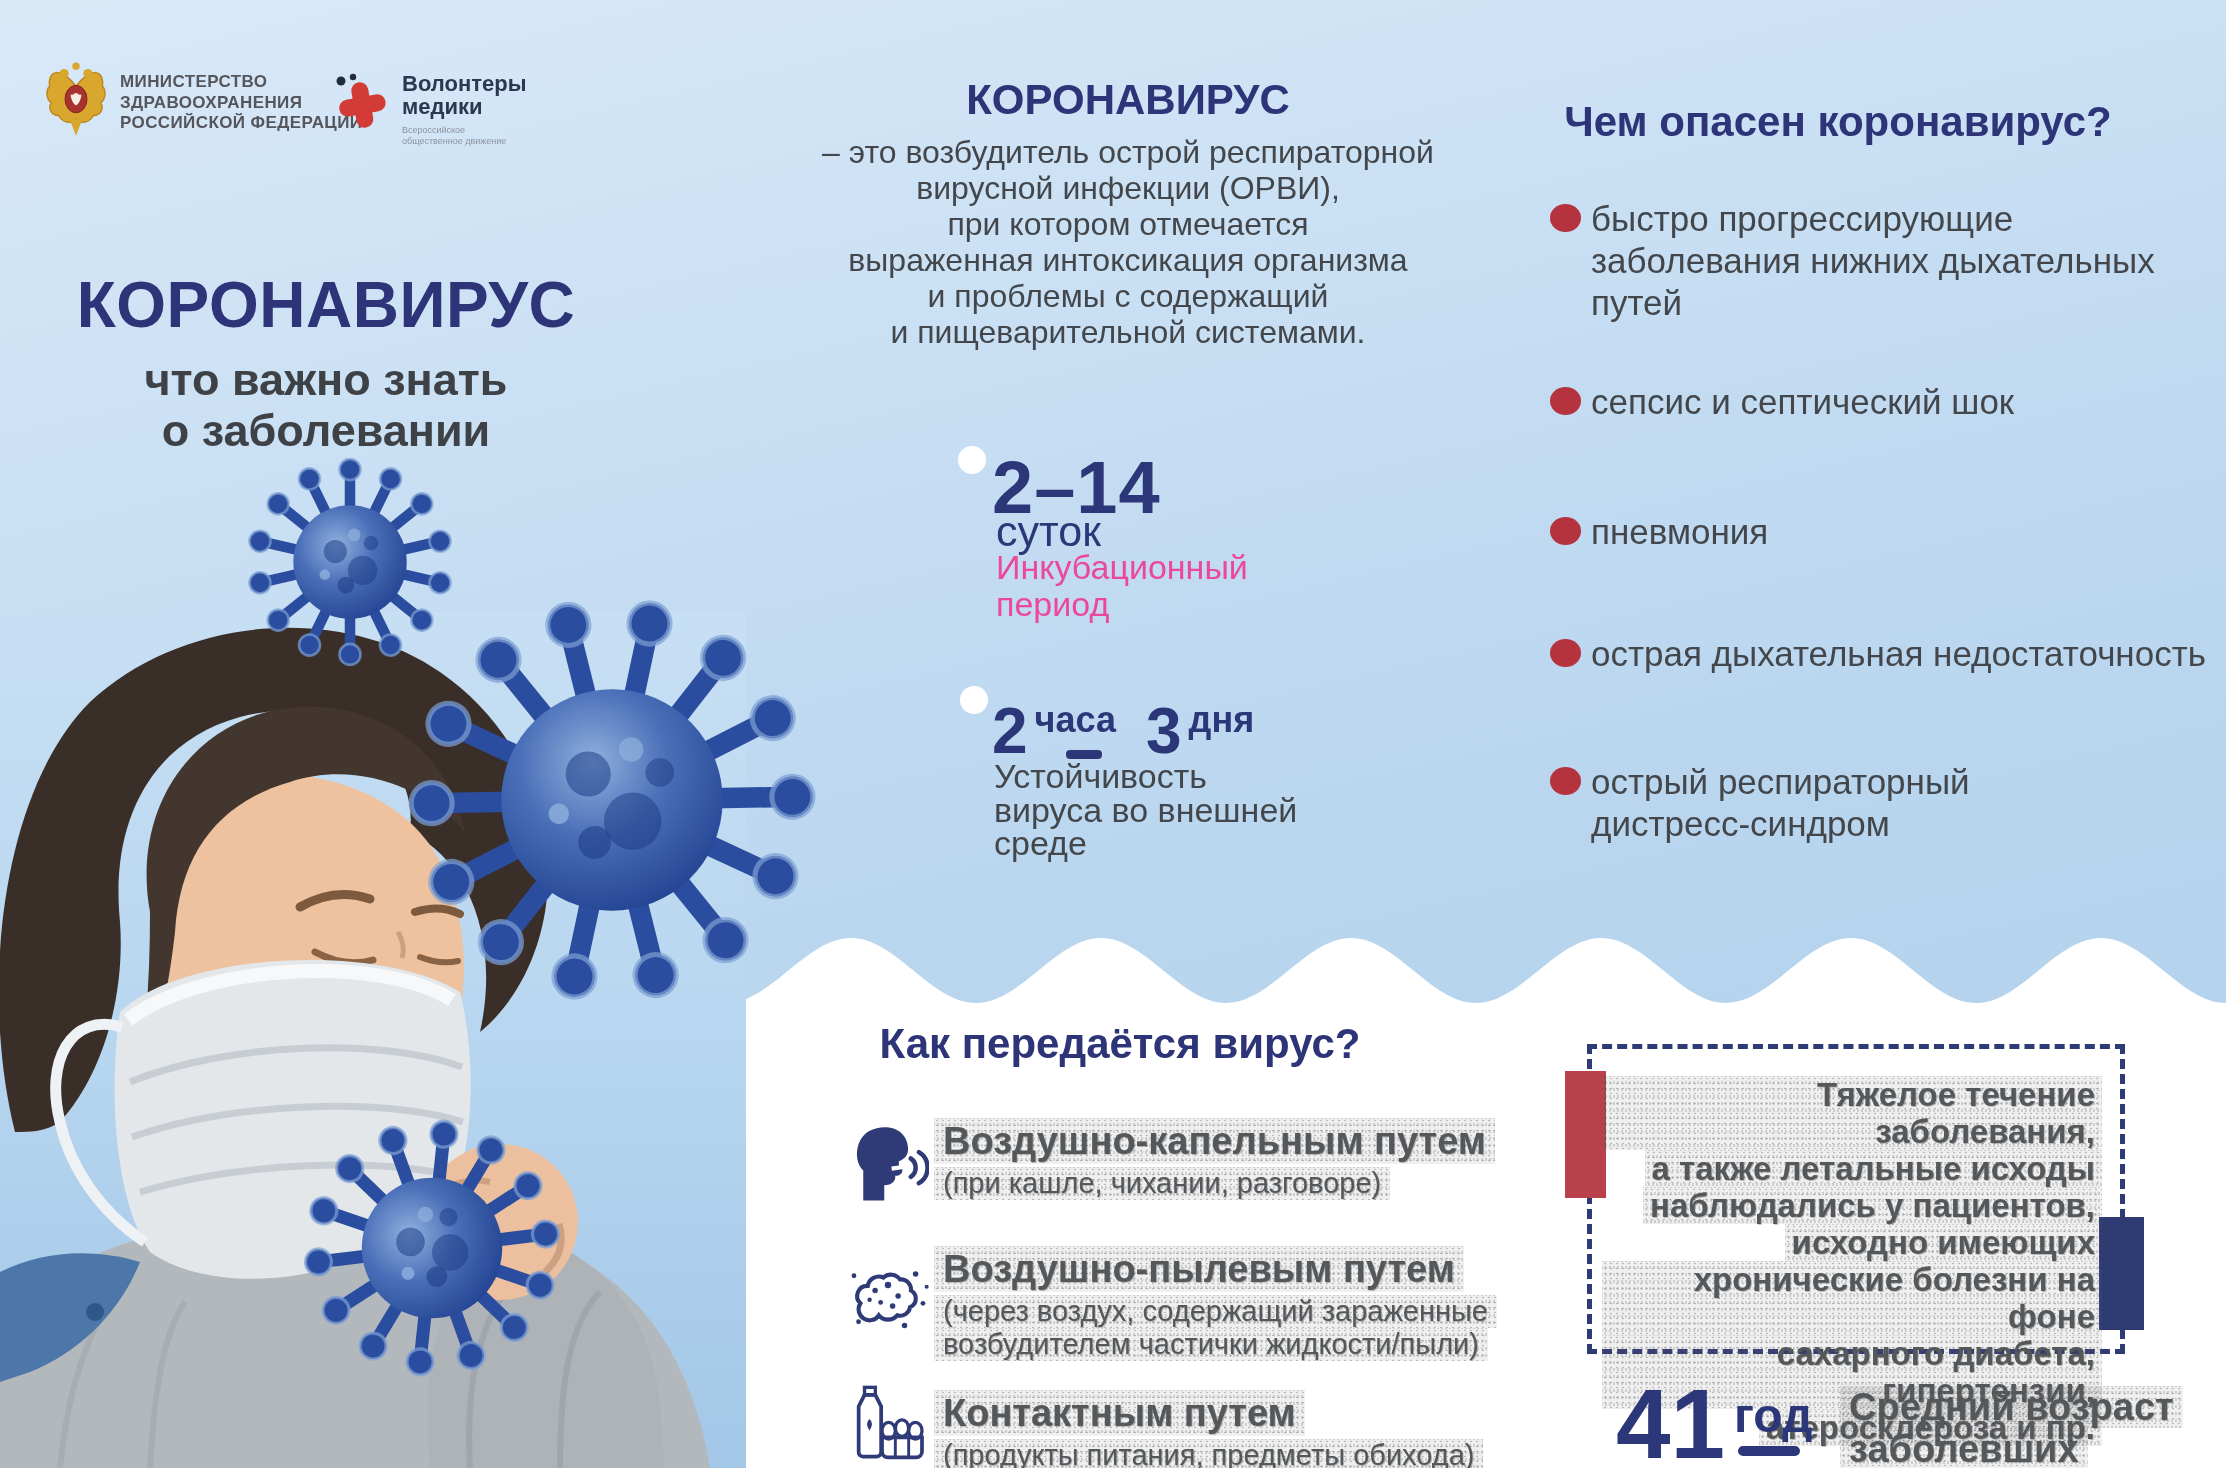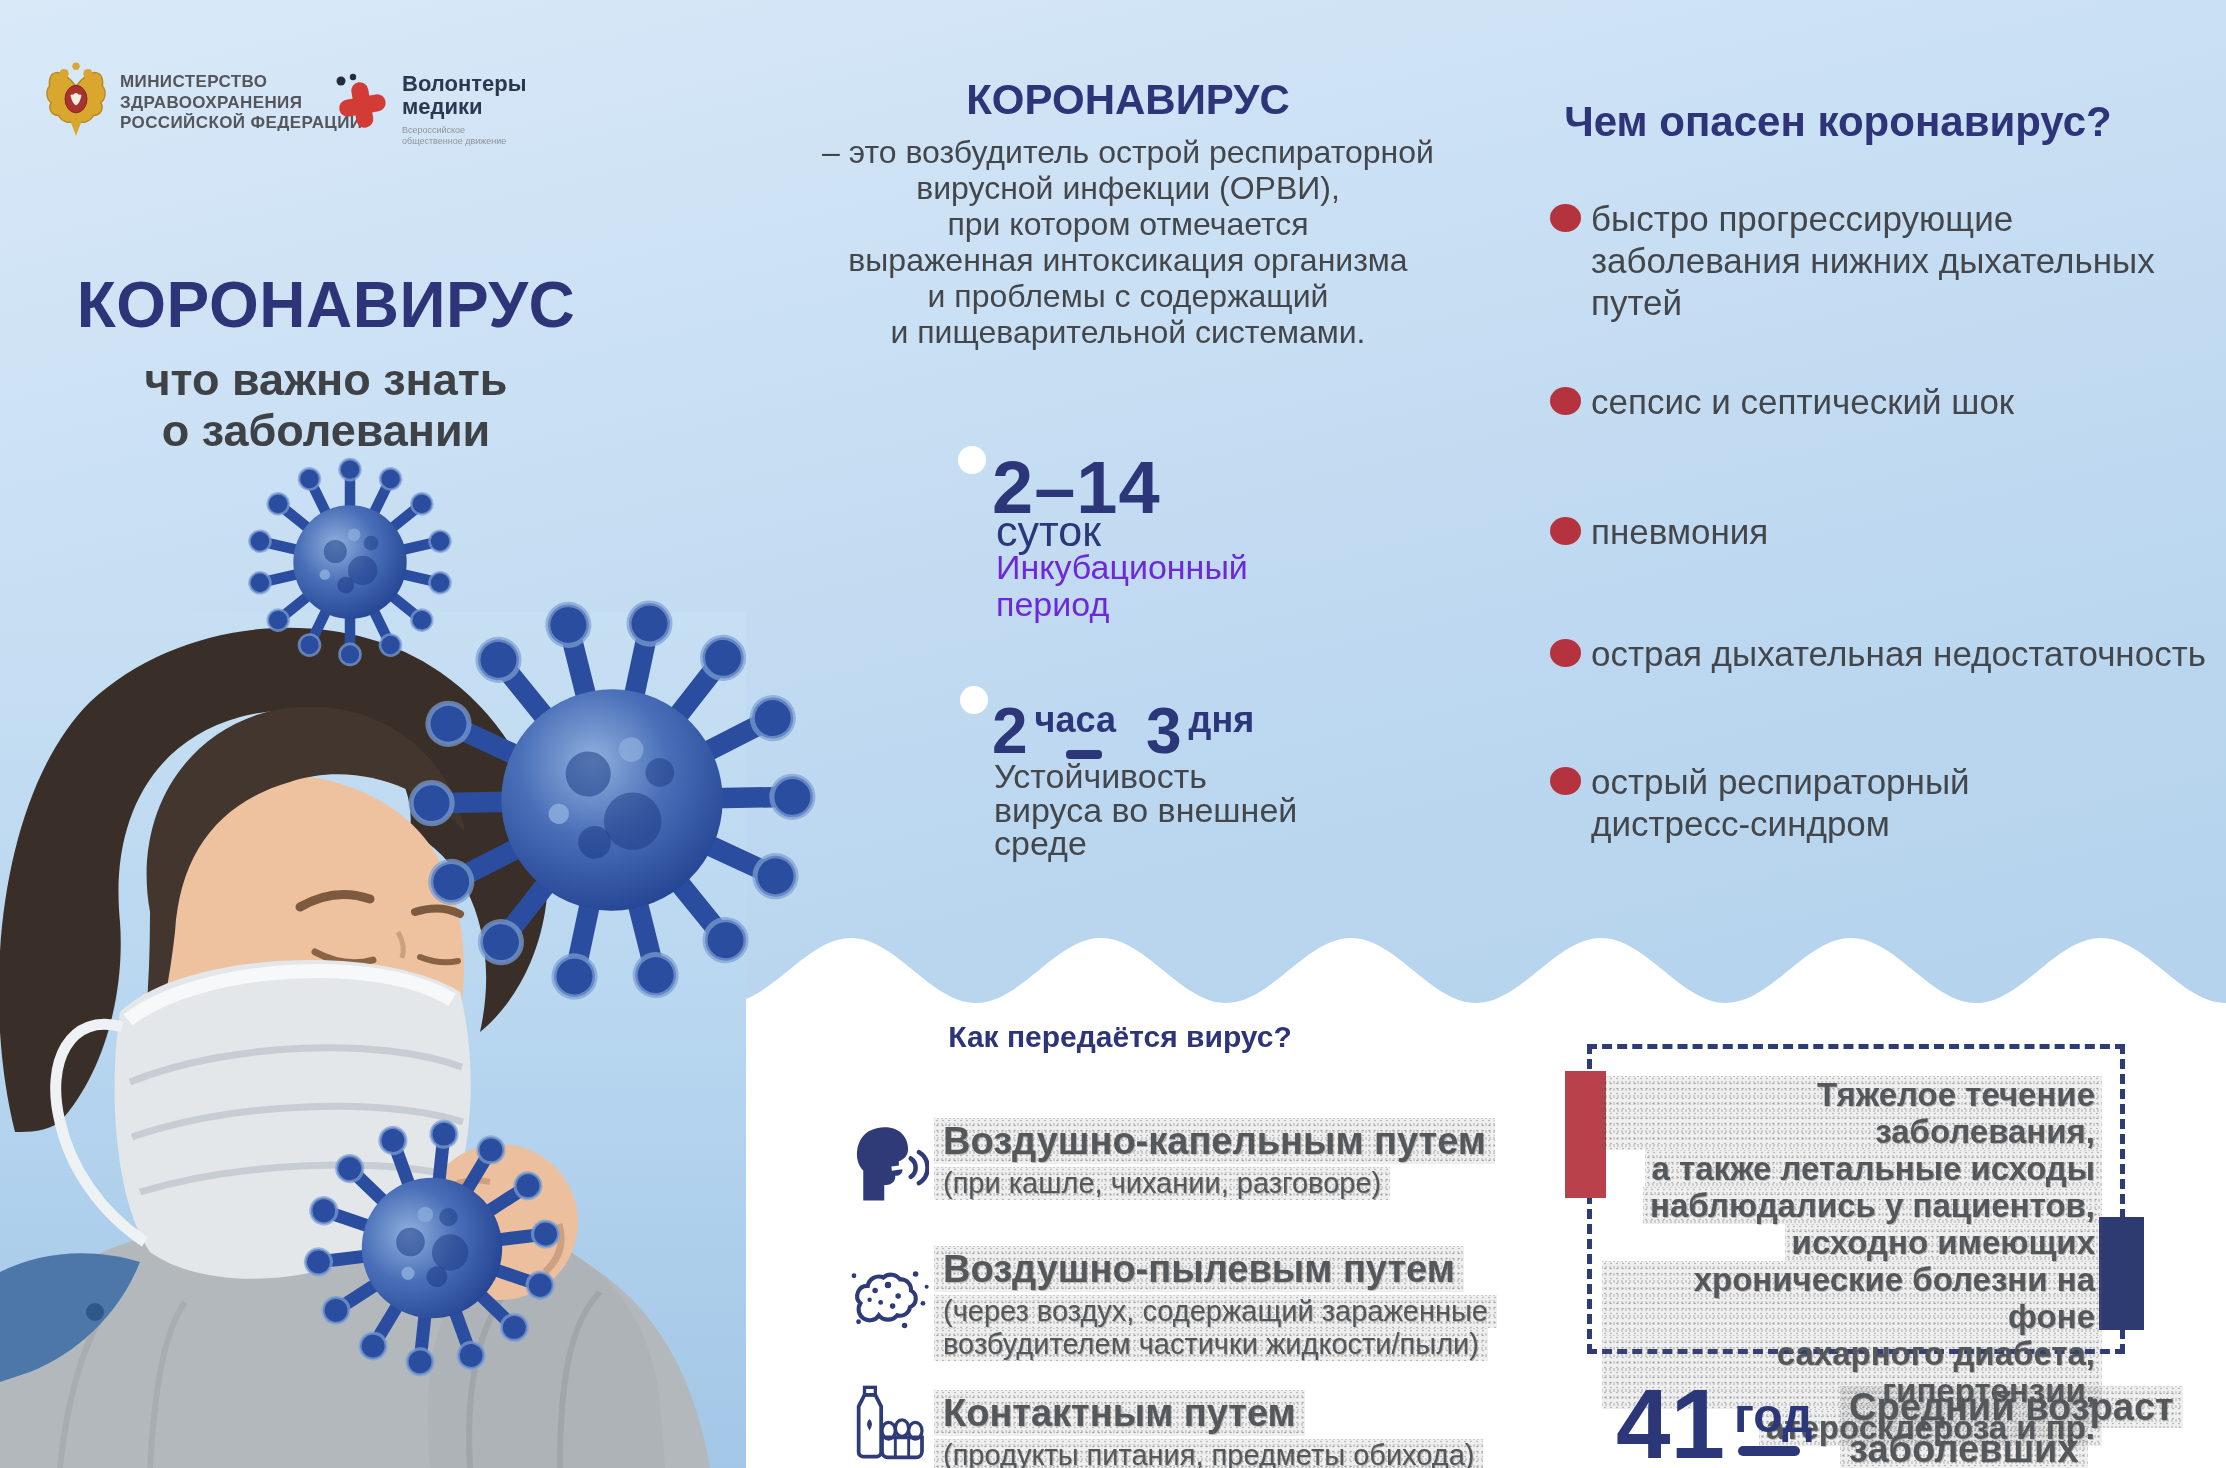--- a/index.html
+++ b/index.html
@@ -30,37 +30,37 @@
   
   .definition{left:812px;top:76px;width:632px;text-align:center;}
   .definition h2{margin:0 0 10px;font-size:42px;font-weight:bold;color:#2d3478;}
   .def-line{font-size:32px;color:#43474b;line-height:36px;}
 
   
   .bullet-circle{width:28px;height:28px;background:#fff;border-radius:50%;}
   .c1{left:958px;top:446px;} .c2{left:960px;top:686px;}
   .inc-value{left:992px;top:450px;font-size:74px;line-height:76px;font-weight:bold;color:#2c3779;letter-spacing:1px;}
   .inc-unit{left:996px;top:512px;font-size:43px;line-height:38px;font-weight:normal;color:#2c3779;}
-  .inc-label{left:996px;top:549px;font-size:34px;color:#6d28d9;line-height:37px;}
+  .inc-label{left:996px;top:549px;font-size:34px;color:#ec4899;line-height:37px;}
   .stab{left:992px;top:700px;display:flex;align-items:flex-start;}
   .stab .n{font-size:64px;line-height:62px;font-weight:bold;color:#2c3779;}
   .stab .u{font-size:36px;line-height:40px;font-weight:bold;color:#2c3779;margin-left:7px;}
   .stab .n2{margin-left:30px;}
   .stab-dash{left:1066px;top:750px;width:36px;height:9px;background:#2c3779;border-radius:4px;}
   .stab-label{left:994px;top:760px;font-size:34px;color:#43474b;line-height:33.5px;}
 
   
   .dangers-title{left:1556px;top:98px;width:564px;text-align:center;font-size:42px;font-weight:bold;color:#2d3478;}
   .danger{display:flex;gap:10px;left:1550px;}
   .danger .dot{width:31px;height:28px;background:#b4333e;border-radius:50%;flex:none;margin-top:6px;}
   .dlines{font-size:35px;color:#43474b;line-height:42px;}
   .d1{top:198px;} .d2{top:381px;} .d3{top:511px;} .d4{top:633px;} .d5{top:761px;}
 
   
-  .trans-title{left:858px;top:1020px;width:524px;text-align:center;font-size:30px;font-weight:bold;color:#2d3478;}
+  .trans-title{left:858px;top:1020px;width:524px;text-align:center;font-size:42px;font-weight:bold;color:#2d3478;}
   .t-icon{z-index:4;}
   .t-item{z-index:4;}
   .t-title{font-size:38px;font-weight:bold;line-height:44px;}
   .t-sub{font-size:29px;line-height:31px;margin-top:3px;}
   .noisy{
     display:inline-block;color:#54585b;padding:1px 9px;
     background-color:rgba(125,125,125,.12);
     background-image:radial-gradient(rgba(35,35,35,.26) 1px,transparent 1.35px),
                      radial-gradient(rgba(35,35,35,.16) 1px,transparent 1.2px);
     background-size:6px 5px,4px 7px;background-position:0 0,2px 3px;

